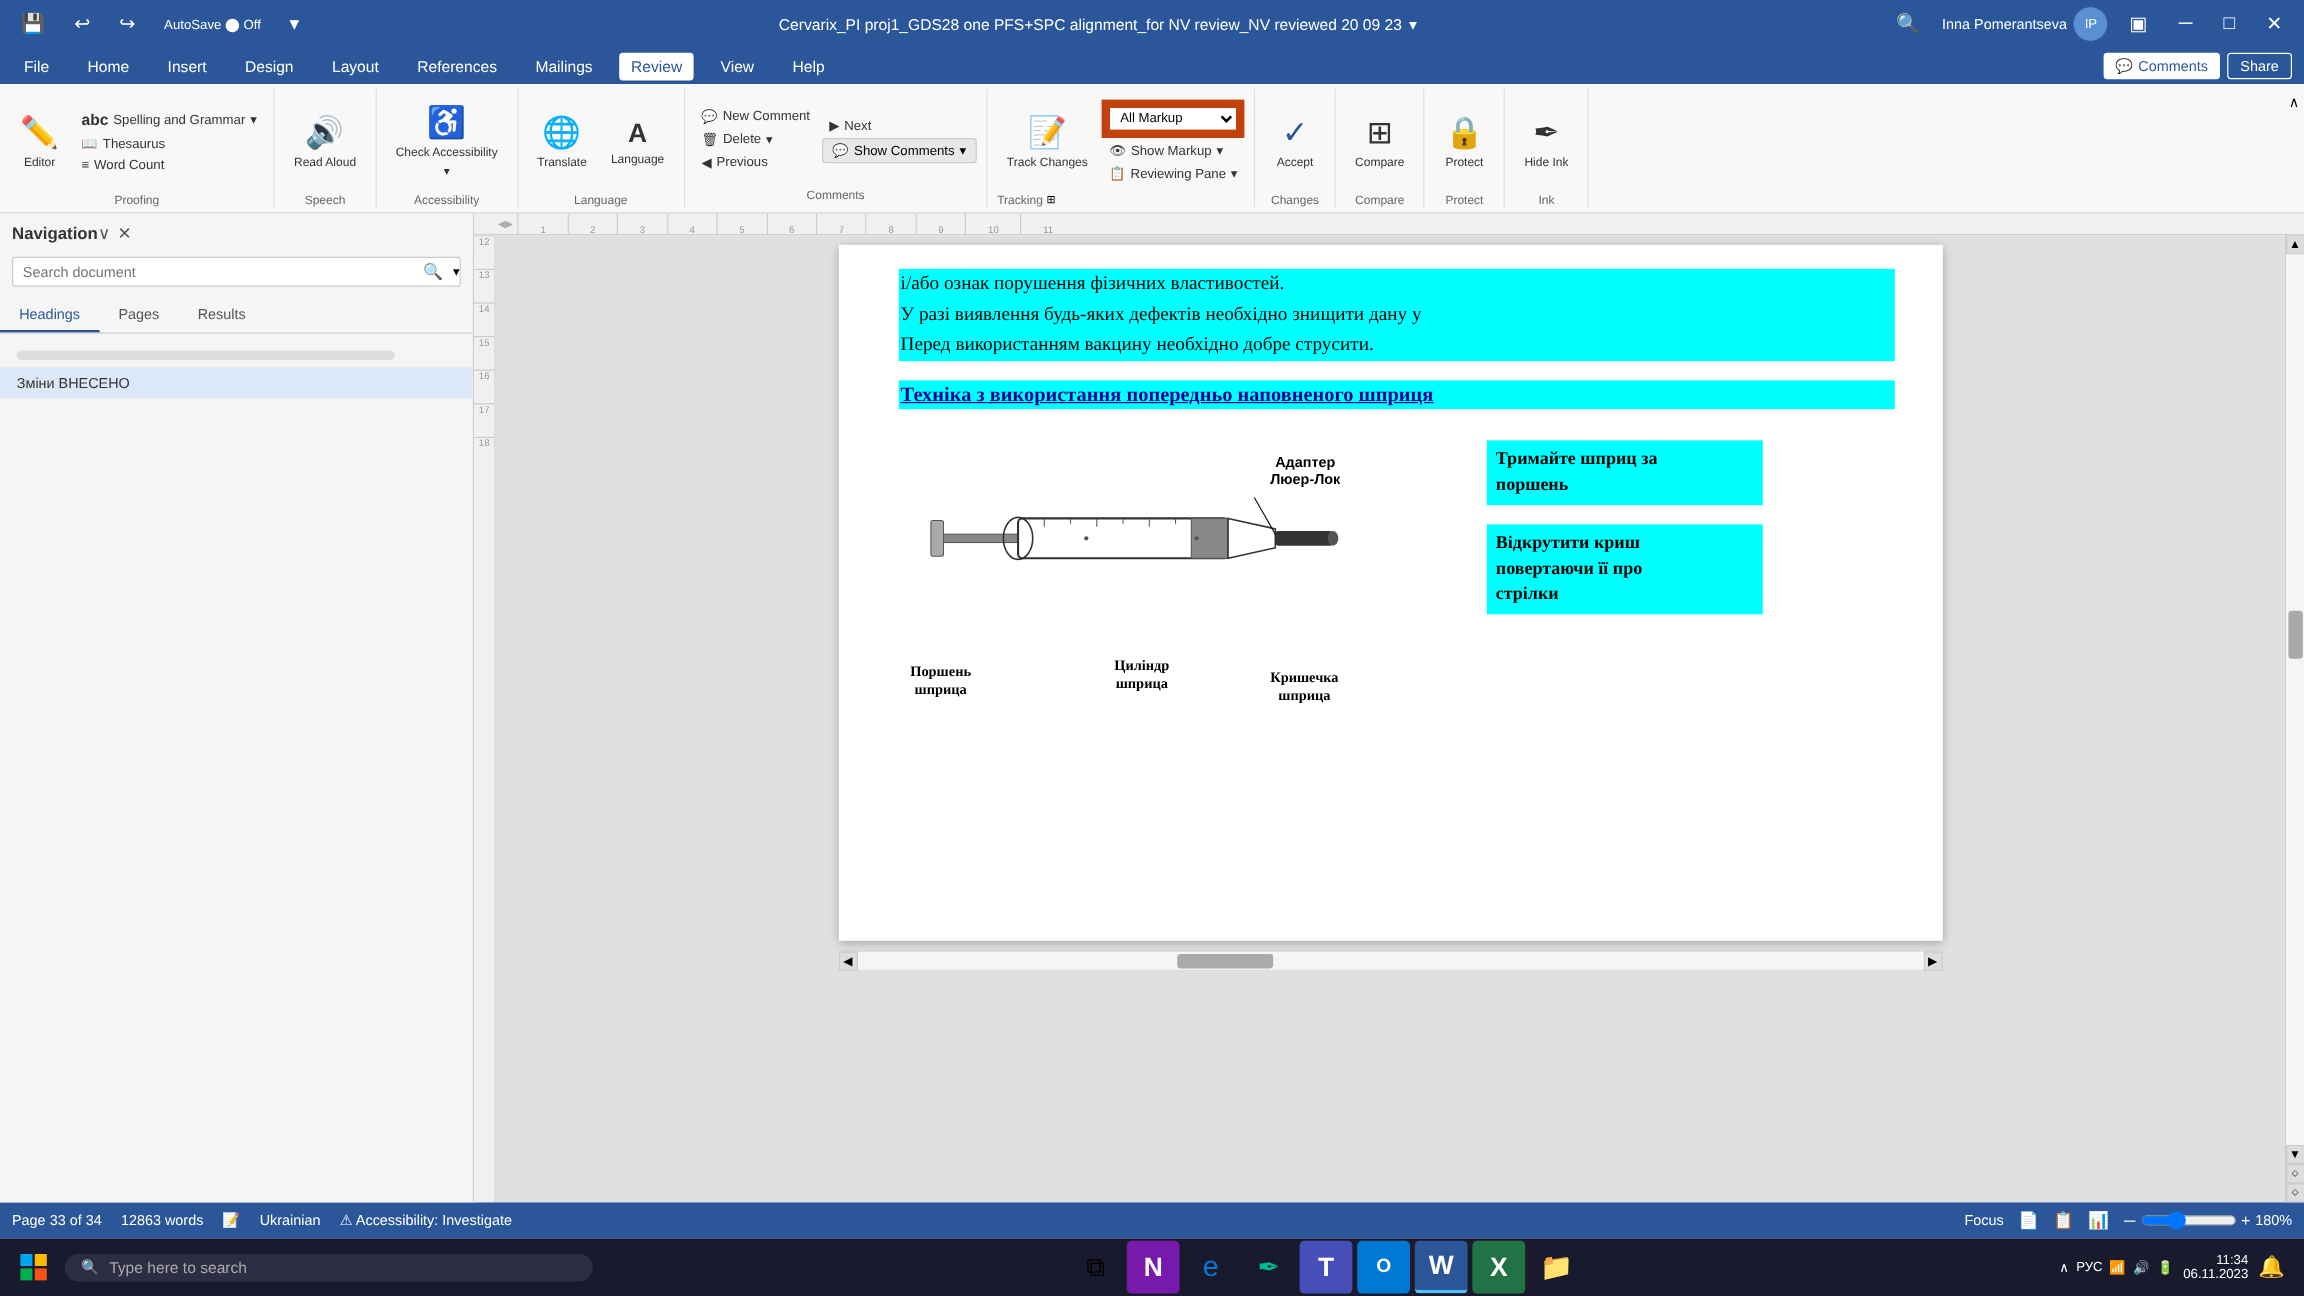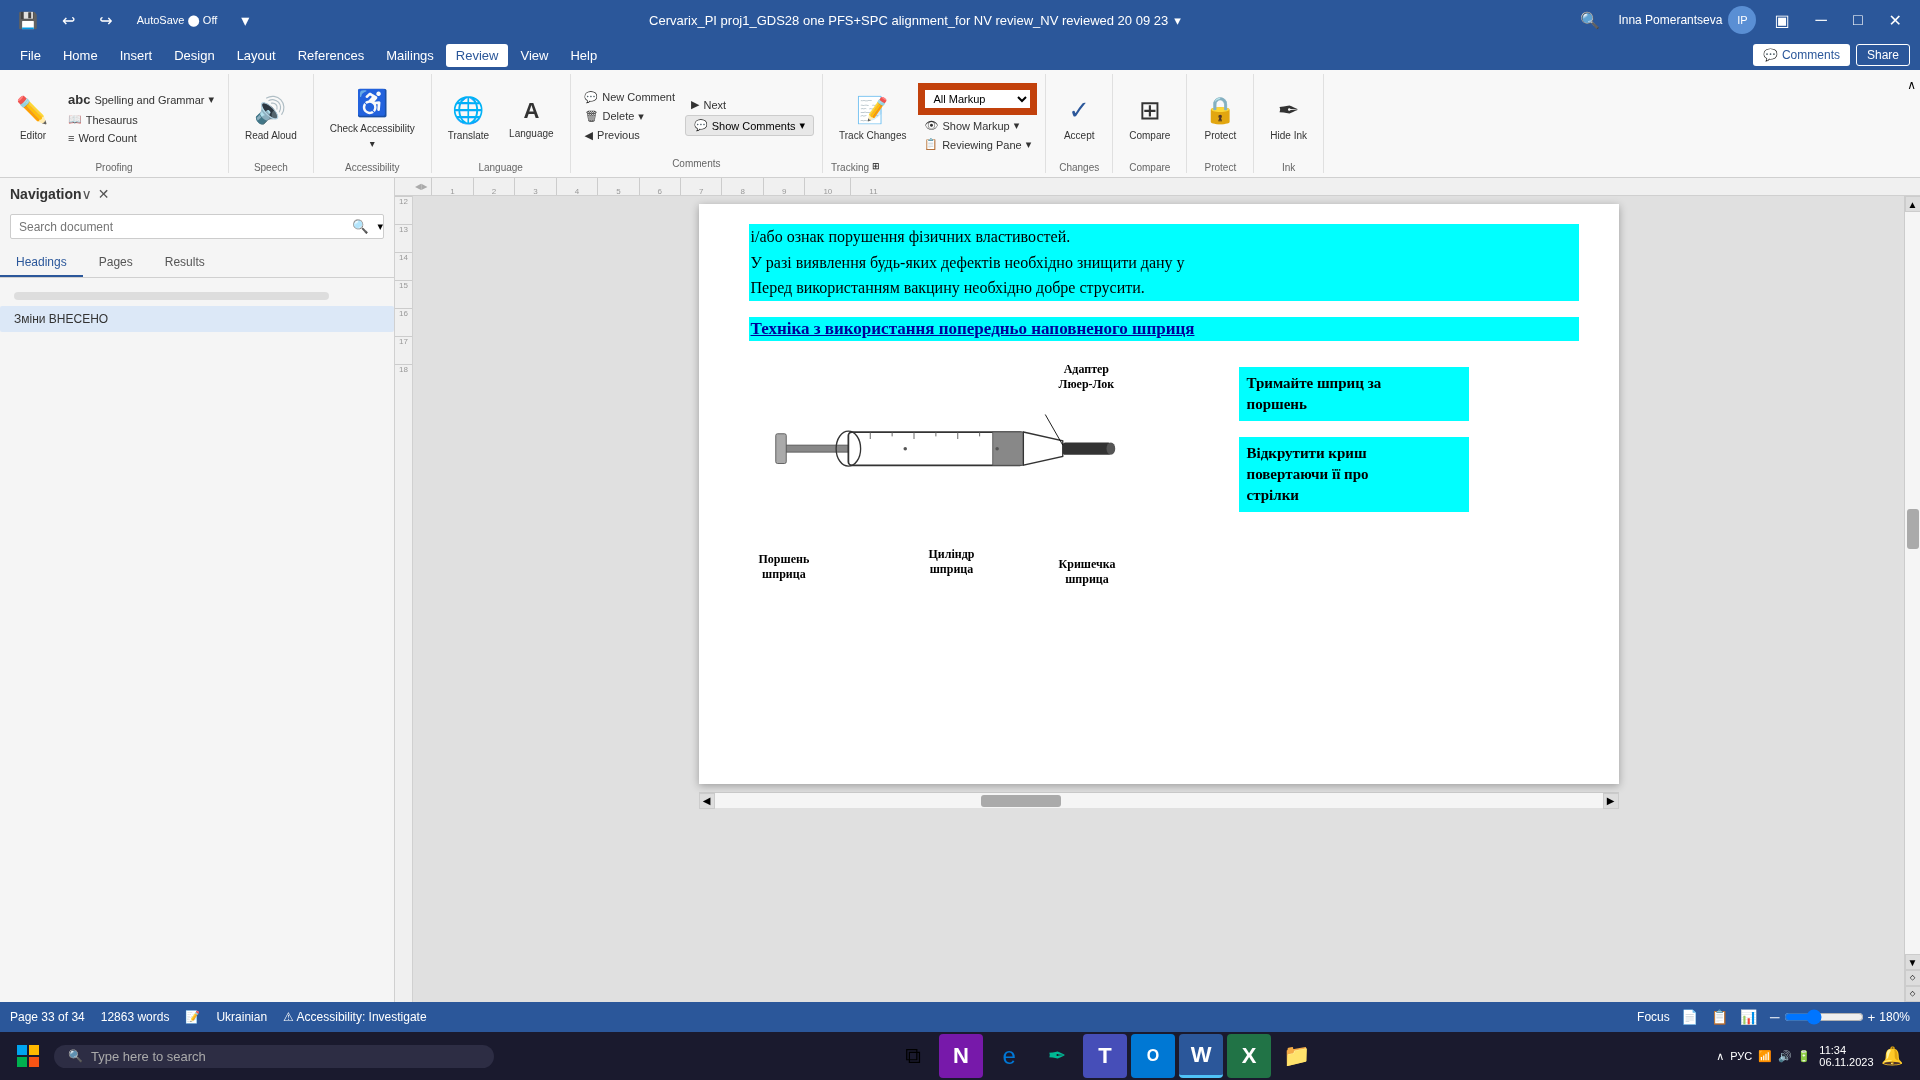--- a/index.html
+++ b/index.html
@@ -22,21 +22,21 @@
     .user-info { display: flex; align-items: center; gap: 6px; font-size: 12px; color: white; }
     .avatar { width: 28px; height: 28px; border-radius: 50%; background: #5a8fd4; display: flex; align-items: center; justify-content: center; font-size: 11px; color: white; }
 
     
     .menu-bar {
       height: 30px;
       background: #2b579a;
       display: flex;
       align-items: center;
       padding: 0 10px;
-      gap: 2px;
+      gap: 12px;
     }
     .menu-item {
       color: white;
       padding: 4px 10px;
       cursor: pointer;
       font-size: 13px;
       border-radius: 3px;
     }
     .menu-item:hover, .menu-item.active { background: rgba(255,255,255,0.2); }
     .menu-item.active { background: white; color: #2b579a; }
@@ -615,21 +615,21 @@
             <div style="background:cyan; font-size:16px; line-height:1.6; font-family: 'Times New Roman', serif; padding: 0 2px;">і/або ознак порушення фізичних властивостей.</div>
             <div style="background:cyan; font-size:16px; line-height:1.6; font-family: 'Times New Roman', serif; padding: 0 2px;">У разі виявлення будь-яких дефектів необхідно знищити дану у</div>
             <div style="background:cyan; font-size:16px; line-height:1.6; font-family: 'Times New Roman', serif; padding: 0 2px; margin-bottom: 16px;">Перед використанням вакцину необхідно добре струсити.</div>
 
             <div style="background:cyan; font-size:17px; font-weight:bold; font-family: 'Times New Roman', serif; padding: 2px; text-decoration:underline; margin-bottom: 16px; color:#000099;">Техніка з використання попередньо наповненого шприця</div>
 
             <div style="display:flex; align-items:flex-start; gap: 10px;">
 
               <div style="position:relative; width:480px; height:230px; flex-shrink:0;">
 
-                <div style="position:absolute; top:5px; left:310px; text-align:center; font-size:12px; font-weight:bold; font-family:Liberation Serif, serif;">
+                <div style="position:absolute; top:21px; left:310px; text-align:center; font-size:12px; font-weight:bold; font-family:Liberation Sans, sans-serif;">
                   <span>Адаптер</span><br>
                   <span>Люер-Лок</span>
                 </div>
 
                 <svg viewBox="0 0 400 160" style="position:absolute;top:40px;left:10px;width:380px;height:140px;">
 
                   <rect x="5" y="55" width="80" height="8" fill="#888" stroke="#555" stroke-width="1"></rect>
 
                   <rect x="2" y="42" width="12" height="34" fill="#aaa" stroke="#555" stroke-width="1" rx="2"></rect>
 
@@ -756,19 +756,19 @@
     <div class="taskbar-app" style="font-size:22px;">📁</div>
   </div>
   <div class="taskbar-right">
     <div class="sys-tray">
       <span style="cursor:pointer;">∧</span>
       <span style="cursor:pointer;">РУС</span>
       <span>📶</span>
       <span style="cursor:pointer;">🔊</span>
       <span>🔋</span>
     </div>
-    <div style="cursor:pointer;">
+    <div style="text-align:right;cursor:pointer;">
       <div>11:34</div>
       <div>06.11.2023</div>
     </div>
     <span style="font-size:18px;cursor:pointer;">🔔</span>
   </div>
 </div>
 
 </body></html>

